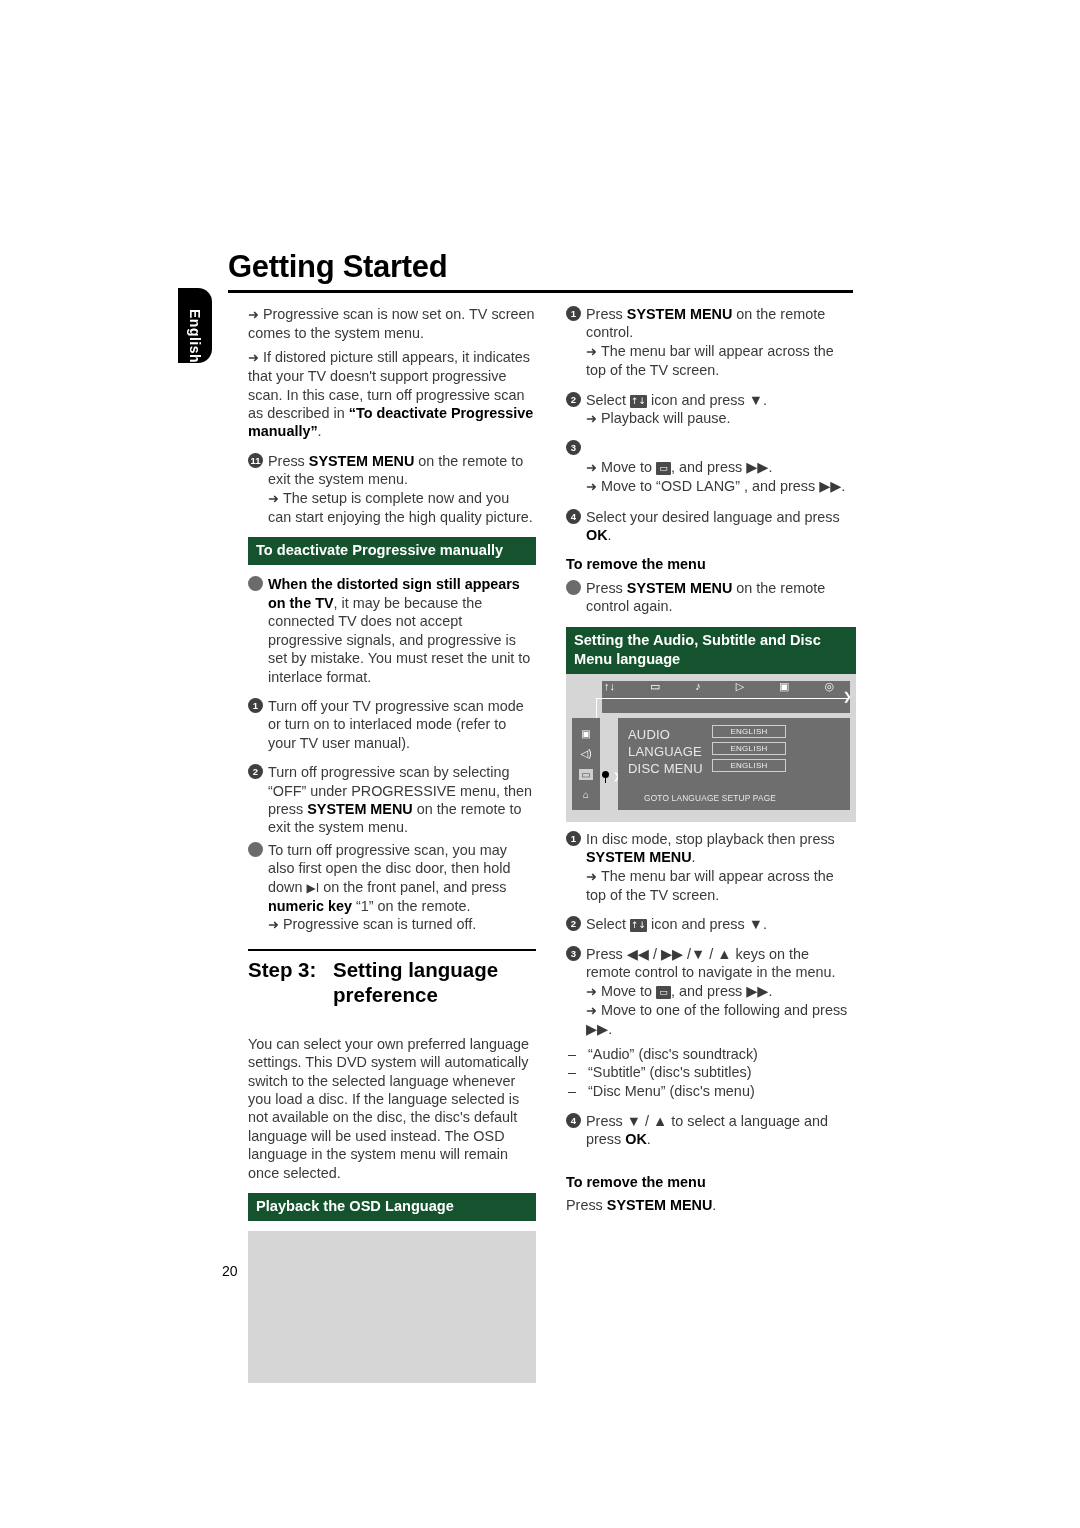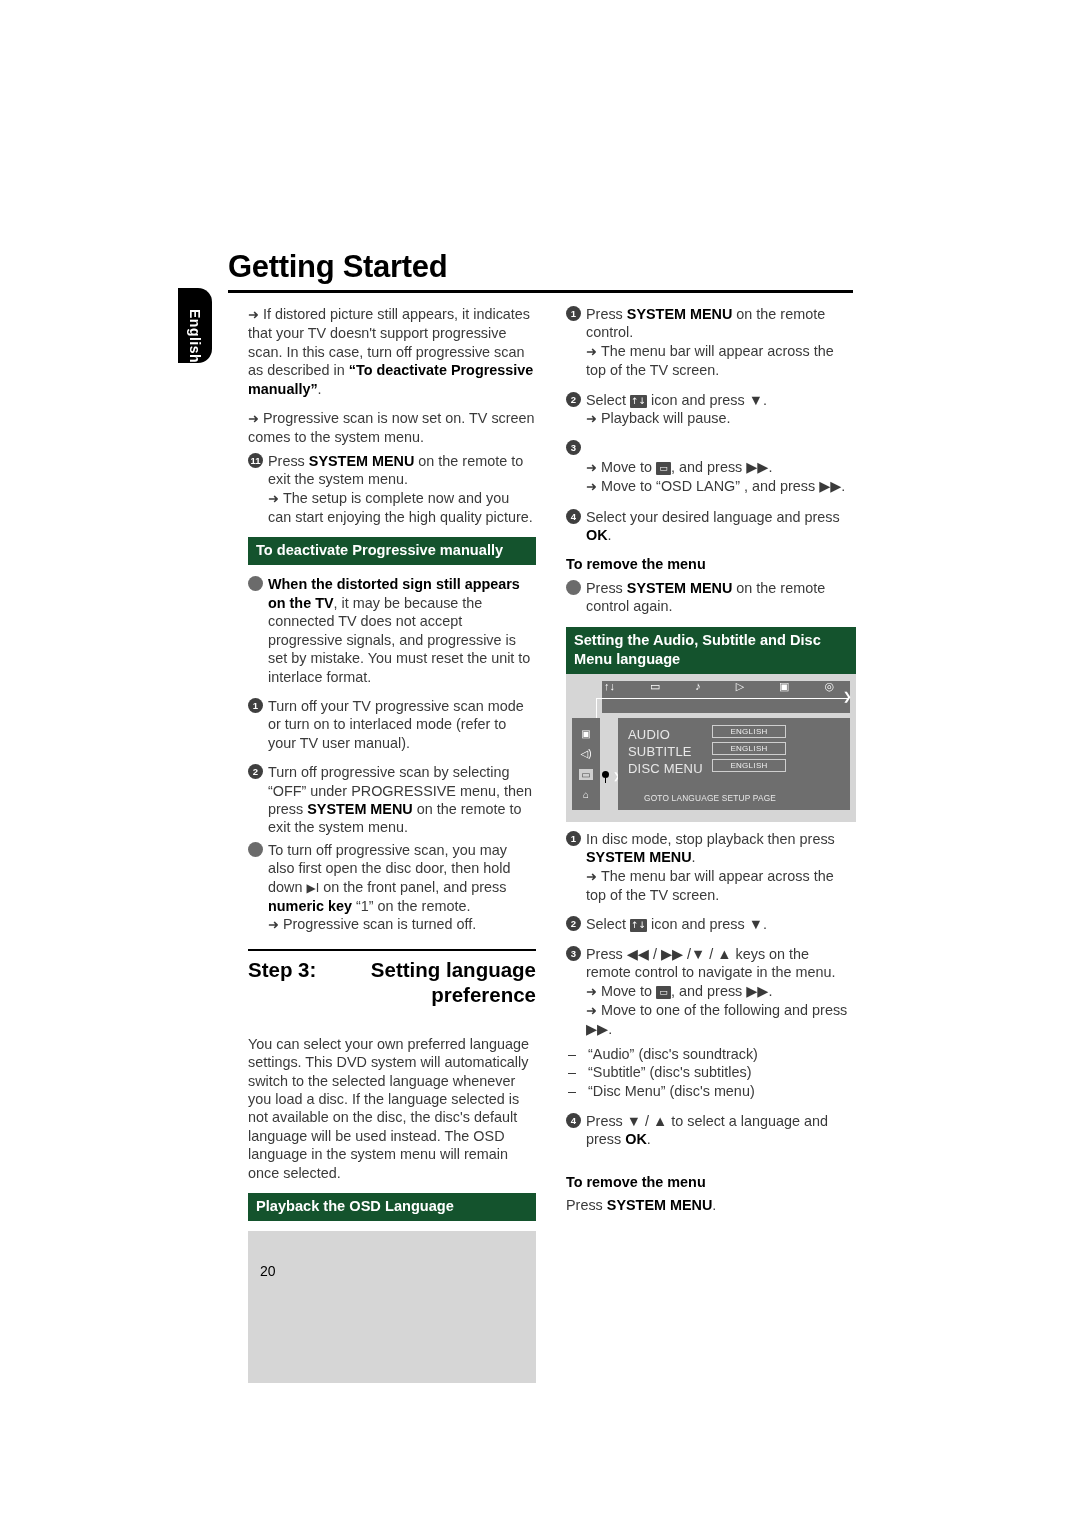--- a/index.html
+++ b/index.html
@@ -62,21 +62,21 @@
   
   .bar{
     background:#14532d;color:#fff;font-weight:bold;font-size:14.6px;
     padding:4px 8px 5px 8px;margin-bottom:10px;line-height:19px;
   }
 
   
   .step-rule{height:2px;background:#000;margin:14px 0 6px 0;}
   .step-head{display:flex;font-weight:bold;font-size:20.5px;color:#000;line-height:25px;margin-bottom:28px;}
   .step-head .st{width:85px;flex:none;}
-  .step-head .sh{flex:1;text-align:right;}
+  .step-head .sh{flex:1;}
 
   
   .img-box{background:#d6d6d6;width:100%;height:152px;}
 
   
   .tv{
     position:absolute;left:566px;top:674px;width:290px;height:148px;
     background:#d6d6d6;
   }
   .tv .menubar{
@@ -125,45 +125,45 @@
 
   
   .chip{
     display:inline-block;background:#4a4a4a;color:#fff;
     font-size:9px;line-height:13px;height:13px;min-width:13px;
     text-align:center;padding:0 1px;vertical-align:1px;border-radius:1px;
     font-family:"DejaVu Sans", sans-serif;
   }
 
   .pgnum{
-    position:absolute;left:222px;top:1263px;font-size:14px;color:#000;margin-left:38px;
+    position:absolute;left:222px;top:1263px;font-size:14px;color:#000;
   }
   .dash-list{margin:0;padding:0;list-style:none;}
   .dash-list li{padding-left:22px;position:relative;line-height:18.4px;}
   .dash-list li:before{content:"\2013";position:absolute;left:2px;color:#3a3a3a;}
 </style>
 </head>
 <body>
 
 <div class="page">
 
   <div class="title">Getting Started</div>
   <div class="title-rule"></div>
   <div class="lang-tab">
     <span>English</span>
   </div>
 
   <div class="col col-left">
 
+    <div class="blk tight">
+      <span class="ar"><span>Progressive scan is now set on. TV screen comes to the system menu.</span></span>
+    </div>
+
     <div class="blk">
       <span class="ar"><span>If distored picture still appears, it indicates that your TV doesn't support progressive scan. In this case, turn off progressive scan as described in </span><b>“To deactivate Progressive manually”</b><span>.</span></span>
-    </div>
-
-    <div class="blk tight">
-      <span class="ar"><span>Progressive scan is now set on. TV screen comes to the system menu.</span></span>
     </div>
 
     <div class="li">
       <span class="mk">11</span>
       <span>Press </span><b>SYSTEM MENU</b><span> on the remote to exit the system menu.</span><br>
       <span class="ar"><span>The setup is complete now and you can start enjoying the high quality picture.</span></span>
     </div>
 
     <div class="bar">To deactivate Progressive manually</div>
 
@@ -298,21 +298,21 @@
 
     <div class="knob">
       <div class="k"></div>
       <div class="s"></div>
     </div>
     <div class="gt">❯</div>
 
     <div class="panel">
       <div class="row" style="top:9px;">AUDIO</div>
       <div class="val" style="left:94px;top:7px;">ENGLISH</div>
-      <div class="row" style="top:26px;">SUBTITLE</div>
+      <div class="row" style="top:26px;">LANGUAGE</div>
       <div class="val" style="left:94px;top:24px;">ENGLISH</div>
       <div class="row" style="top:43px;">DISC MENU</div>
       <div class="val" style="left:94px;top:41px;">ENGLISH</div>
       <div class="goto">GOTO LANGUAGE SETUP PAGE</div>
     </div>
   </div>
 
   <div class="pgnum">20</div>
 </div>
 

